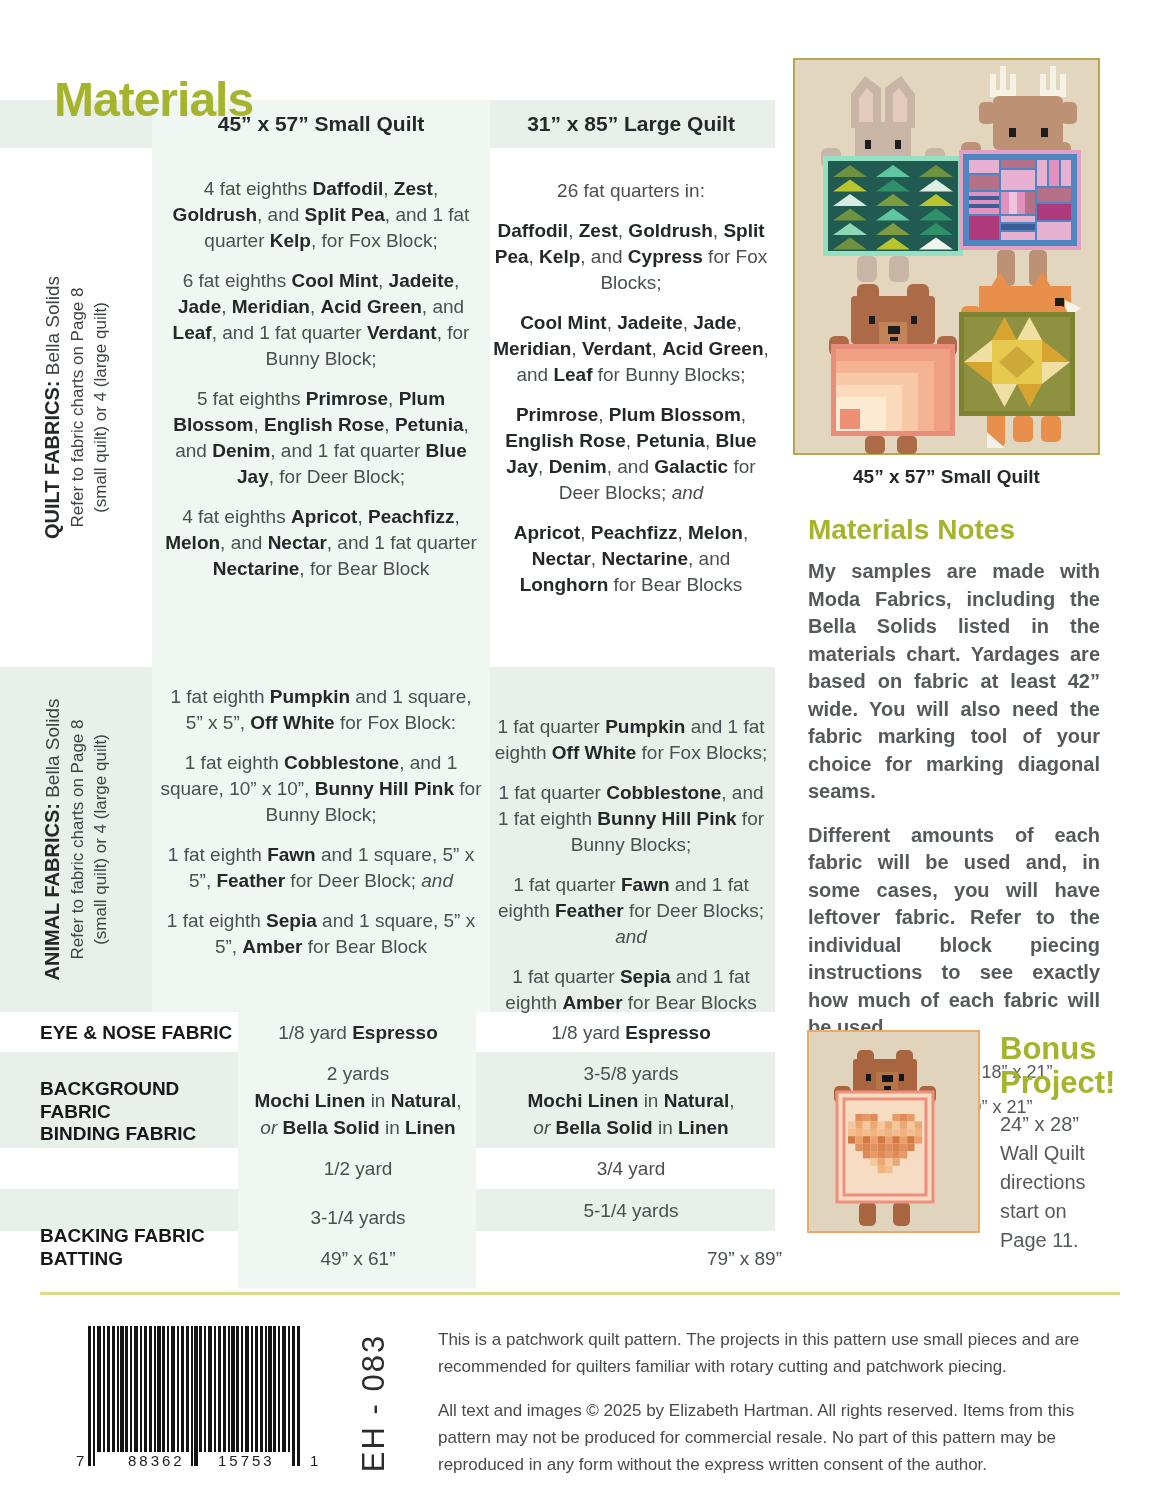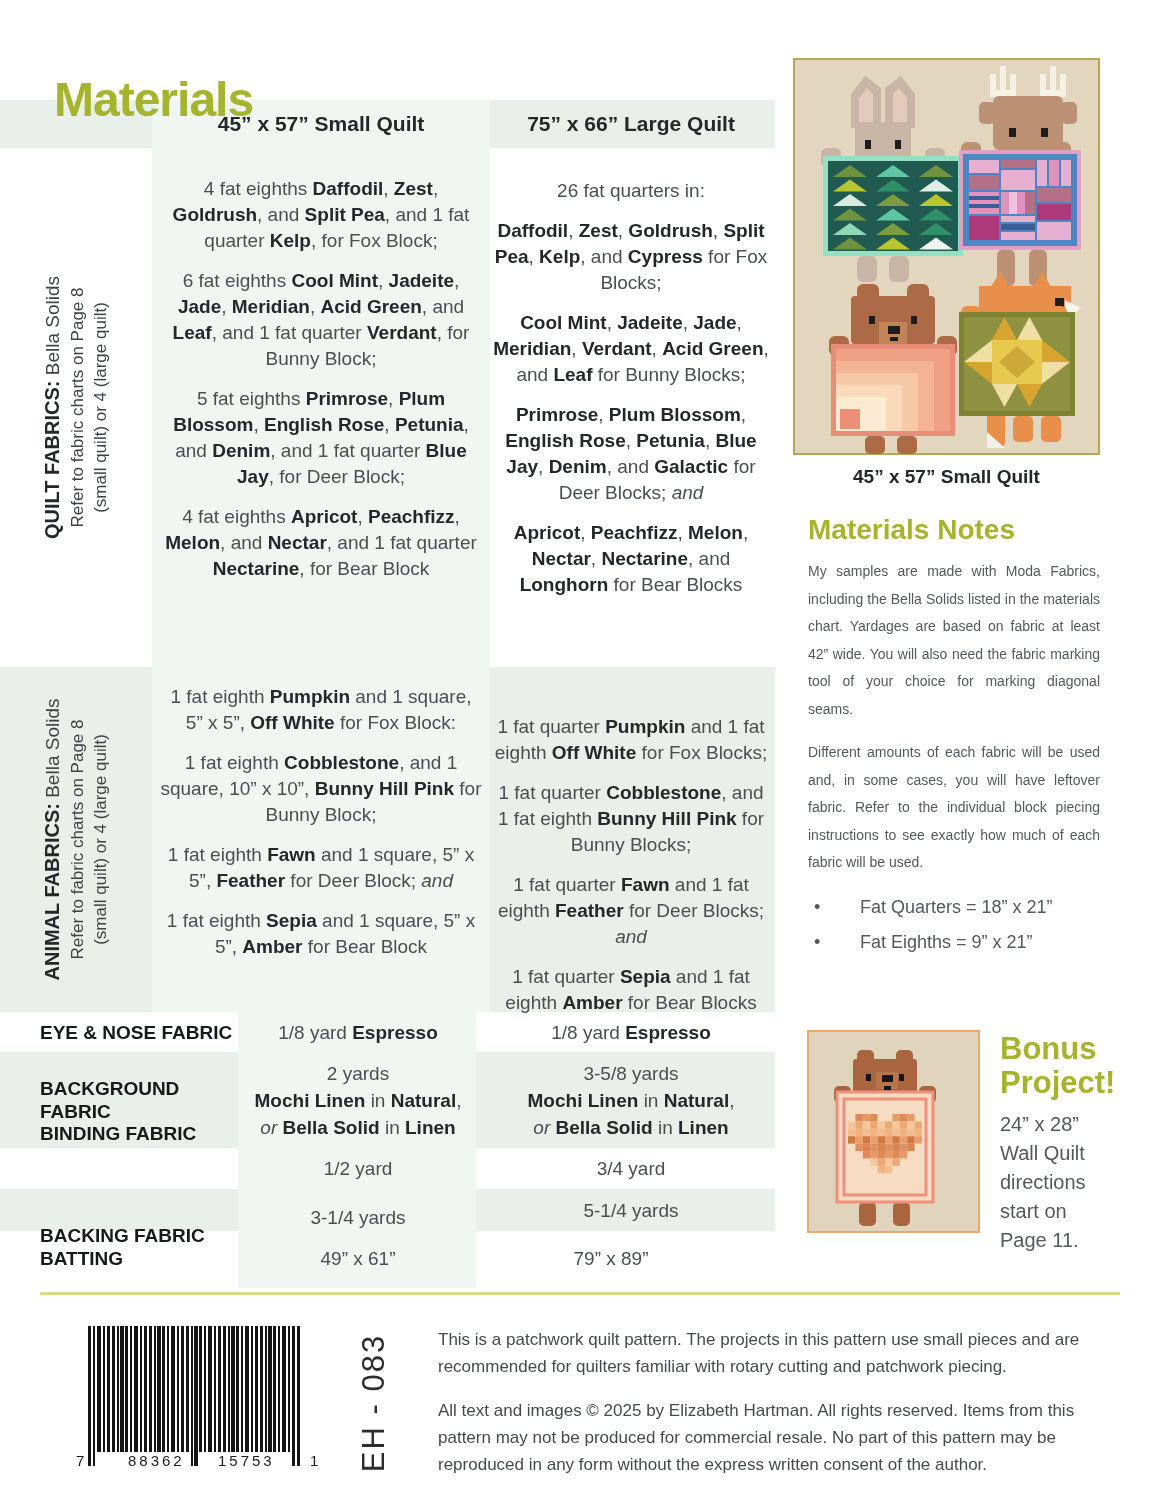--- a/index.html
+++ b/index.html
@@ -19,21 +19,21 @@
   .vlabel .l1 strong{font-size:20px;}
   .vlabel .l2{font-size:17px;line-height:23px;color:#3d4246;}
   .rowlabel{position:absolute;left:40px;width:195px;display:flex;flex-direction:column;justify-content:center;
             font-size:19px;font-weight:bold;color:#17191a;line-height:23px;}
   .rowlabel .rp{margin:0;}
   .rowval{position:absolute;display:flex;flex-direction:column;justify-content:center;
           text-align:center;font-size:19px;line-height:27px;color:#4a4f52;}
   .rowval .rp{margin:0;}
   .caption{font-size:19px;font-weight:bold;color:#24282a;text-align:center;}
   .noteshead{font-size:28px;font-weight:bold;color:#a5b32d;margin:0 0 12px 0;}
-  .notes{font-size:14px;line-height:27.5px;color:#55595c;text-align:justify;}
+  .notes{font-size:20px;line-height:27.5px;color:#55595c;text-align:justify;font-weight:bold;}
   .notes .rp{margin:0 0 16px 0;}
   .bullets{font-size:18px;color:#55595c;}
   .bullet-row{display:flex;margin-bottom:14px;}
   .bullet-dot{width:46px;padding-left:6px;}
   .bonushead{font-size:31px;line-height:34px;font-weight:bold;color:#a5b32d;margin:0 0 10px 0;}
   .bonustxt{font-size:20px;line-height:29px;color:#55595c;}
   .rule{position:absolute;background:#d8db8b;height:3px;}
   .footertxt{position:absolute;font-size:17px;line-height:27px;color:#474a4c;}
   .footertxt .rp{margin:0 0 17px 0;}
   .ehcode{position:absolute;transform:rotate(-90deg);font-size:31px;color:#2c2c2c;letter-spacing:2px;white-space:nowrap;}
@@ -47,21 +47,21 @@
   <div class="band" style="top:100px;height:48px;"></div>
   <div class="band" style="top:667px;height:345px;"></div>
   <div class="band" style="top:1052px;height:96px;"></div>
   <div class="band" style="top:1189px;height:42px;"></div>
   <div class="tint" style="left:152px;top:100px;width:338px;height:912px;"></div>
   <div class="tint" style="left:238px;top:1012px;width:238px;height:276px;"></div>
 
   <div class="abs title" style="left:54px;top:32px;margin-top:40px;">Materials</div>
 
   <div class="abs colhead" style="left:152px;top:112px;width:338px;">45” x 57” Small Quilt</div>
-  <div class="abs colhead" style="left:492px;top:112px;width:278px;">75” x 66” Large Quilt</div>
+  <div class="abs colhead" style="left:492px;top:112px;width:278px;">31” x 85” Large Quilt</div>
 
   <div class="vlabel" style="left:-183px;top:372px;width:519px;">
     <div class="l1"><strong>QUILT FABRICS:</strong> Bella Solids</div>
     <div class="l2">Refer to fabric charts on Page 8</div>
     <div class="l2">(small quilt) or 4 (large quilt)</div>
   </div>
   <div class="vlabel" style="left:-96px;top:804px;width:345px;">
     <div class="l1"><strong>ANIMAL FABRICS:</strong> Bella Solids</div>
     <div class="l2">Refer to fabric charts on Page 8</div>
     <div class="l2">(small quilt) or 4 (large quilt)</div>
@@ -138,21 +138,21 @@
   <div class="rowval" style="left:492px;top:1189px;width:278px;height:42px;">
       <p class="rp">5-1/4 yards</p>
     </div>
 
   <div class="rowlabel" style="top:1231px;height:54px;">
       <p class="rp">BATTING</p>
     </div>
   <div class="rowval" style="left:240px;top:1231px;width:236px;height:54px;">
       <p class="rp">49” x 61”</p>
     </div>
-  <div class="rowval" style="left:472px;top:1231px;width:278px;height:54px;">
+  <div class="rowval" style="left:504px;top:1231px;width:278px;height:54px;align-items:flex-end;">
       <p class="rp">79” x 89”</p>
     </div>
 
   <svg class="abs" style="left:793px;top:58px;" width="307" height="397" viewBox="0 0 307 397">
     <rect x="1" y="1" width="305" height="395" fill="#e2d6bf" stroke="#b5a851" stroke-width="2"></rect>
 
     <g>
       <polygon points="58,70 58,36 72,18 88,30 88,70" fill="#c9b5a5"></polygon>
       <polygon points="66,64 66,40 74,30 80,36 80,64" fill="#e3cabb"></polygon>
       <polygon points="92,70 92,30 108,18 122,36 122,70" fill="#c9b5a5"></polygon>

